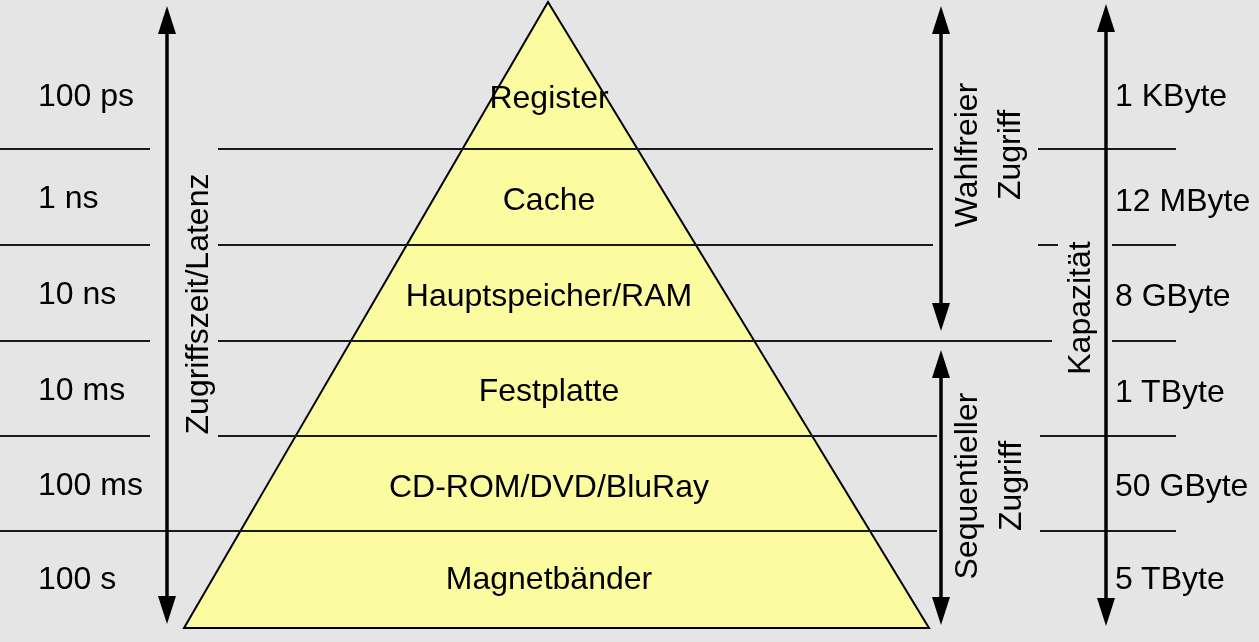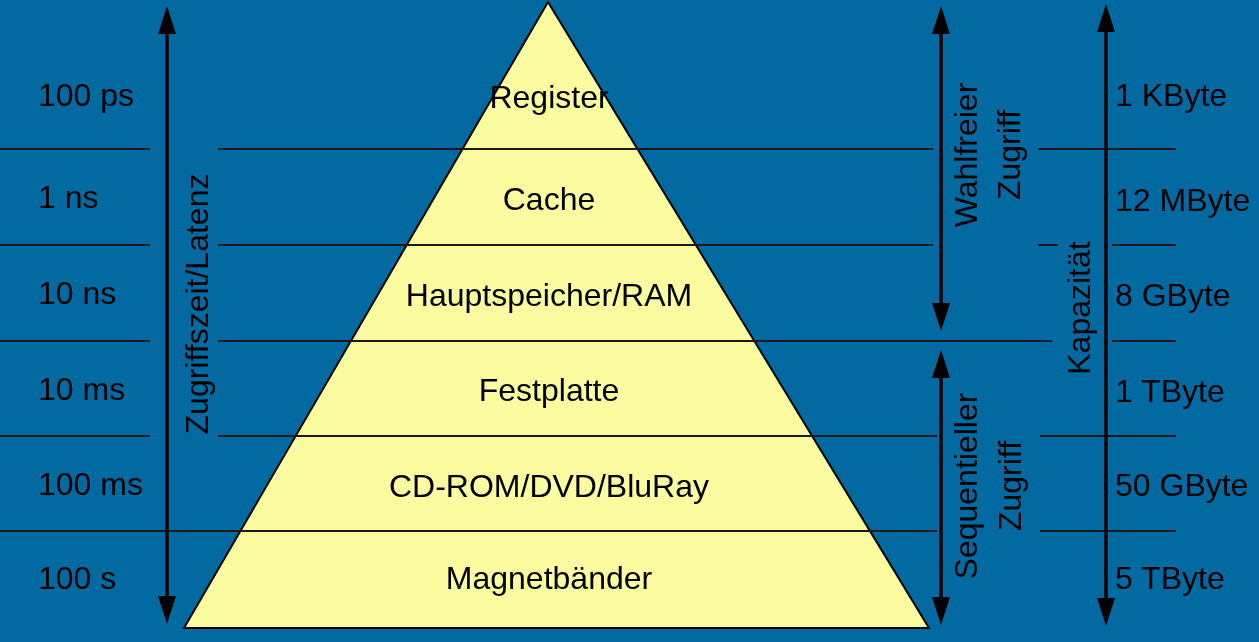--- a/index.html
+++ b/index.html
@@ -1,16 +1,16 @@
 <!DOCTYPE html>
 <html><head>
 <meta charset="utf-8">
 <style>
   html, body { margin: 0; padding: 0; background: #ffffff; }
-  .stage { width: 1259px; height: 642px; position: relative; overflow: hidden; background: #0369a1; }
+  .stage { width: 1259px; height: 642px; position: relative; overflow: hidden; background: #e5e5e5; }
   svg { display: block; }
   text {
     font-family: "Liberation Sans", "DejaVu Sans", sans-serif;
     font-size: 32px;
     fill: #000000;
   }
   .sep  { stroke: #1a1a1a; stroke-width: 2; }
   .shaft { stroke: #000000; stroke-width: 3.5; }
   .head  { fill: #000000; stroke: none; }
   .pyr   { stroke: #000000; stroke-width: 2; }

